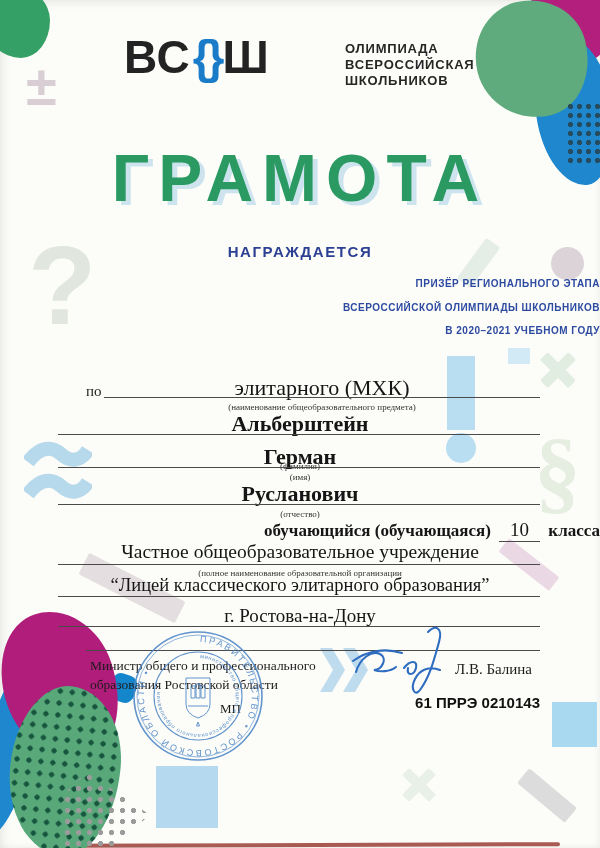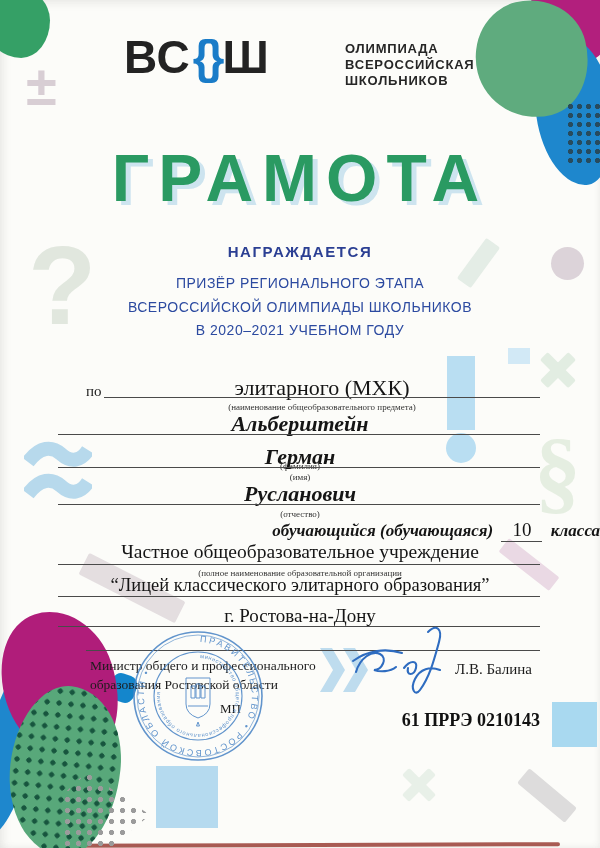--- a/index.html
+++ b/index.html
@@ -13,36 +13,36 @@
   .logo{left:124px;top:34px;font-weight:bold;font-size:46px;letter-spacing:1px;color:#232323;line-height:1;}
   .logo .braces{color:#1a7cc8;letter-spacing:-4px;margin:0 2px;}
   .orgblock{left:345px;top:41px;font-weight:bold;font-size:13px;line-height:16px;
             letter-spacing:.8px;color:#262626;}
 
   
   .title{left:0;right:0;top:140px;text-align:center;font-weight:bold;font-size:66px;
          letter-spacing:9px;color:#2a9a62;text-shadow:5px 4px 0 #cde4ef;}
   .awarded{left:0;right:0;top:243px;text-align:center;font-weight:bold;font-size:15px;
            letter-spacing:1.6px;color:#2b3f93;}
-  .awardlines{left:0;right:0;top:272px;text-align:center;font-weight:normal;font-size:14px;
+  .awardlines{left:0;right:0;top:272px;text-align:right;font-weight:bold;font-size:10px;
               line-height:23.5px;letter-spacing:.5px;color:#2c4aa0;}
 
   
   .serif{font-family:"Liberation Serif",serif;color:#1c1c1c;}
   .fline{border-top:1.3px solid #4a4a4a;height:0;}
   .fvalue{text-align:center;font-family:"Liberation Serif",serif;color:#151515;}
   .fcap{text-align:center;font-family:"Liberation Serif",serif;font-size:9px;color:#333;}
-  .b{font-weight:bold;font-style:italic;}
+  .b{font-weight:bold;}
 
   
   .minister{left:90px;top:657px;font-family:"Liberation Serif",serif;font-size:13.5px;line-height:1.38;color:#1c1c1c;}
   .mp{left:220px;top:701px;font-family:"Liberation Serif",serif;font-size:13px;color:#1c1c1c;}
   .signatory{left:455px;top:661px;font-family:"Liberation Serif",serif;font-size:15px;color:#1c1c1c;}
-  .certnum{left:390px;top:694px;width:150px;text-align:right;font-family:Liberation Serif, serif;
-           font-weight:bold;font-size:18px;color:#111;margin-top:16px;}
+  .certnum{left:390px;top:694px;width:150px;text-align:right;font-family:Liberation Sans, sans-serif;
+           font-weight:bold;font-size:15px;color:#111;}
 
   
   .blob{border-radius:48% 52% 45% 55%/50% 46% 54% 50%;}
   .dots{background-image:radial-gradient(circle,var(--dc) 2.4px,transparent 2.9px);background-size:11px 11px;}
   .bar{position:absolute;left:0;top:50%;width:100%;height:27%;transform-origin:center;border-radius:2px;}
   .xshape .bar:nth-child(1){transform:translateY(-50%) rotate(45deg);}
   .xshape .bar:nth-child(2){transform:translateY(-50%) rotate(-45deg);}
   .symtxt{line-height:1;font-weight:bold;}
 </style>
 </head>

